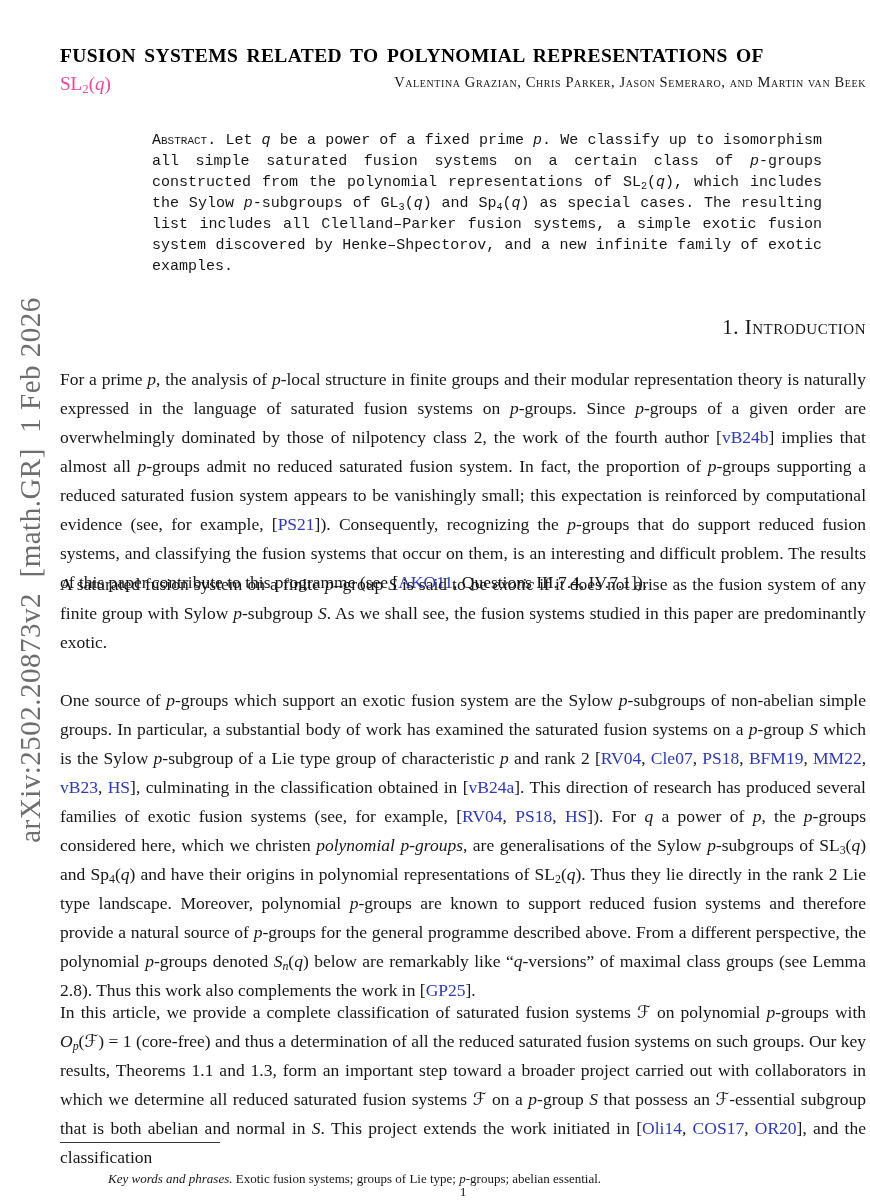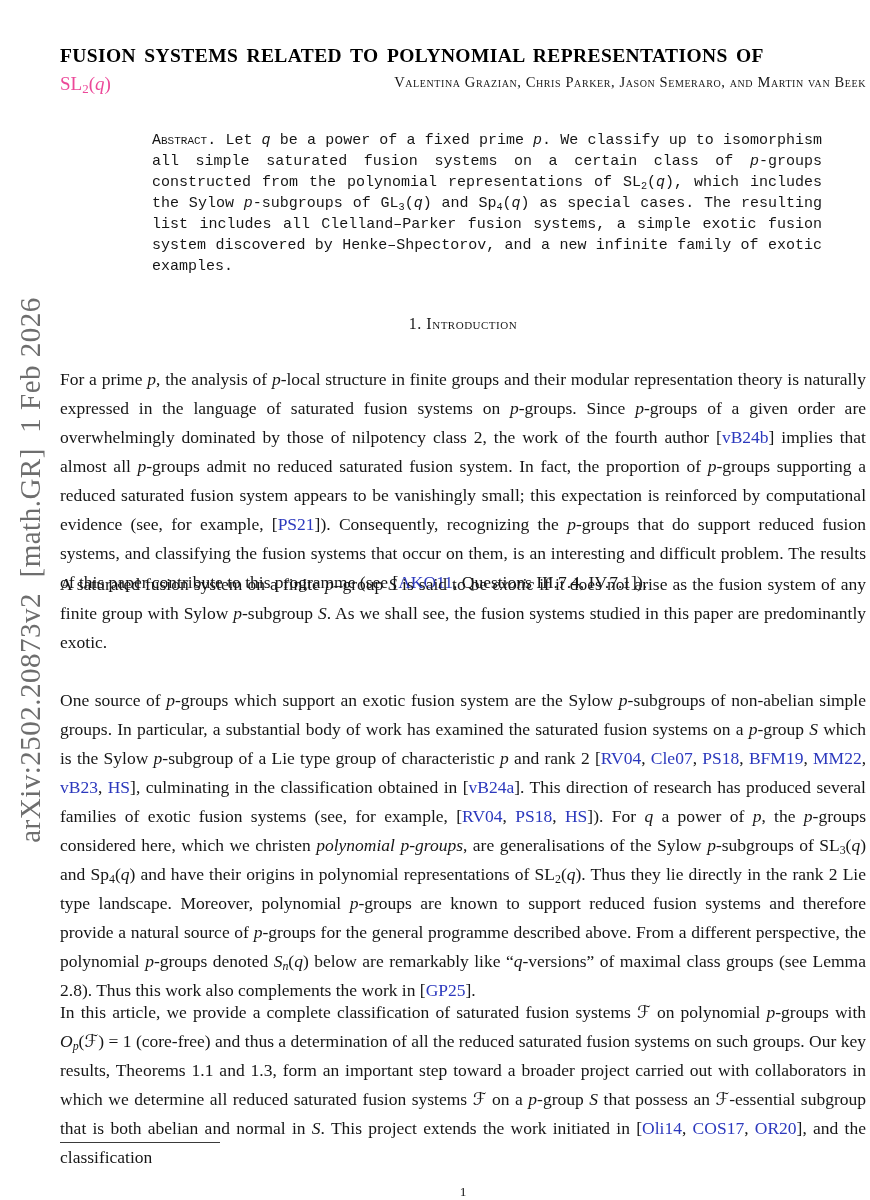--- a/index.html
+++ b/index.html
@@ -34,22 +34,22 @@
     position:absolute;top:74px;left:60px;width:806px;text-align:right;
     font-size:14.5px;font-variant:small-caps;letter-spacing:0.6px;
   }
 
   .abstract{
     position:absolute;top:130px;left:152px;width:670px;
     font-size:15px;line-height:21px;text-align:justify;font-family:Liberation Mono, monospace;
   }
 
   .section-heading{
-    position:absolute;top:315px;left:60px;width:806px;text-align:center;
-    font-size:16px;letter-spacing:0.5px;
+    position:absolute;top:315px;left:60px;width:806px;text-align:right;
+    font-size:21px;letter-spacing:0.5px;
   }
 
   .body-par{
     position:absolute;left:60px;width:806px;
     font-size:17.5px;line-height:29px;text-align:justify;
   }
   .par1{top:365px;}
   .par2{top:570px;}
   .par3{top:686px;}
   .par4{top:998px;}
@@ -96,16 +96,17 @@
   <div class="abstract"><span class="smallcaps">Abstract.</span><span> Let </span><span class="it">q</span><span> be a power of a fixed prime </span><span class="it">p</span><span>. We classify up to isomorphism all simple saturated fusion systems on a certain class of </span><span class="it">p</span><span>-groups constructed from the polynomial representations of SL</span><span class="msub">2</span><span>(</span><span class="it">q</span><span>), which includes the Sylow </span><span class="it">p</span><span>-subgroups of GL</span><span class="msub">3</span><span>(</span><span class="it">q</span><span>) and Sp</span><span class="msub">4</span><span>(</span><span class="it">q</span><span>) as special cases. The resulting list includes all Clelland–Parker fusion systems, a simple exotic fusion system discovered by Henke–Shpectorov, and a new infinite family of exotic examples.</span></div>
 
   <div class="section-heading"><span>1. </span><span class="smallcaps">Introduction</span></div>
 
   <div class="body-par par1"><span>For a prime </span><span class="it">p</span><span>, the analysis of </span><span class="it">p</span><span>-local structure in finite groups and their modular representation theory is naturally expressed in the language of saturated fusion systems on </span><span class="it">p</span><span>-groups.  Since </span><span class="it">p</span><span>-groups of a given order are overwhelmingly dominated by those of nilpotency class 2, the work of the fourth author [</span><span class="cite">vB24b</span><span>] implies that almost all </span><span class="it">p</span><span>-groups admit no reduced saturated fusion system. In fact, the proportion of </span><span class="it">p</span><span>-groups supporting a reduced saturated fusion system appears to be vanishingly small; this expectation is reinforced by computational evidence (see, for example, [</span><span class="cite">PS21</span><span>]).  Consequently, recognizing the </span><span class="it">p</span><span>-groups that do support reduced fusion systems, and classifying the fusion systems that occur on them, is an interesting and difficult problem. The results of this paper contribute to this programme (see [</span><span class="cite">AKO11</span><span>, Questions III.7.4, IV.7.1]).</span></div>
   <div class="body-par par2"><span>A saturated fusion system on a finite </span><span class="it">p</span><span>–group </span><span class="it">S</span><span> is said to be </span><span class="it">exotic</span><span> if it does not arise as the fusion system of any finite group with Sylow </span><span class="it">p</span><span>-subgroup </span><span class="it">S</span><span>.  As we shall see, the fusion systems studied in this paper are predominantly exotic.</span></div>
   <div class="body-par par3"><span>One source of </span><span class="it">p</span><span>-groups which support an exotic fusion system are the Sylow </span><span class="it">p</span><span>-subgroups of non-abelian simple groups.  In particular, a substantial body of work has examined the saturated fusion systems on a </span><span class="it">p</span><span>-group </span><span class="it">S</span><span> which is the Sylow </span><span class="it">p</span><span>-subgroup of a Lie type group of characteristic </span><span class="it">p</span><span> and rank 2 [</span><span class="cite">RV04</span><span>, </span><span class="cite">Cle07</span><span>, </span><span class="cite">PS18</span><span>, </span><span class="cite">BFM19</span><span>, </span><span class="cite">MM22</span><span>, </span><span class="cite">vB23</span><span>, </span><span class="cite">HS</span><span>], culminating in the classification obtained in [</span><span class="cite">vB24a</span><span>].  This direction of research has produced several families of exotic fusion systems (see, for example, [</span><span class="cite">RV04</span><span>, </span><span class="cite">PS18</span><span>, </span><span class="cite">HS</span><span>]). For </span><span class="it">q</span><span> a power of </span><span class="it">p</span><span>, the </span><span class="it">p</span><span>-groups considered here, which we christen </span><span class="it">polynomial p-groups</span><span>, are generalisations of the Sylow </span><span class="it">p</span><span>-subgroups of SL</span><span class="msub">3</span><span>(</span><span class="it">q</span><span>) and Sp</span><span class="msub">4</span><span>(</span><span class="it">q</span><span>) and have their origins in polynomial representations of SL</span><span class="msub">2</span><span>(</span><span class="it">q</span><span>).  Thus they lie directly in the rank 2 Lie type landscape.  Moreover, polynomial </span><span class="it">p</span><span>-groups are known to support reduced fusion systems and therefore provide a natural source of </span><span class="it">p</span><span>-groups for the general programme described above.  From a different perspective, the polynomial </span><span class="it">p</span><span>-groups denoted </span><span class="it">S</span><span class="msub it">n</span><span>(</span><span class="it">q</span><span>) below are remarkably like “</span><span class="it">q</span><span>-versions” of maximal class groups (see Lemma 2.8). Thus this work also complements the work in [</span><span class="cite">GP25</span><span>].</span></div>
   <div class="body-par par4"><span>In this article, we provide a complete classification of saturated fusion systems </span><span class="scr">ℱ</span><span> on polynomial </span><span class="it">p</span><span>-groups with </span><span class="it">O</span><span class="msub it">p</span><span>(</span><span class="scr">ℱ</span><span>) = 1 (core-free) and thus a determination of all the reduced saturated fusion systems on such groups. Our key results, Theorems 1.1 and 1.3, form an important step toward a broader project carried out with collaborators in which we determine all reduced saturated fusion systems </span><span class="scr">ℱ</span><span> on a </span><span class="it">p</span><span>-group </span><span class="it">S</span><span> that possess an </span><span class="scr">ℱ</span><span>-essential subgroup that is both abelian and normal in </span><span class="it">S</span><span>.  This project extends the work initiated in [</span><span class="cite">Oli14</span><span>, </span><span class="cite">COS17</span><span>, </span><span class="cite">OR20</span><span>], and the classification</span></div>
 
   <div class="footnote-rule"></div>
+  <div class="footnote-line fn2"><span class="it">Key words and phrases.</span><span> Exotic fusion systems; groups of Lie type; </span><span class="it">p</span><span>-groups; abelian essential.</span></div>
 
   <div class="page-number">1</div>
 
 </div>
 
 </body></html>

